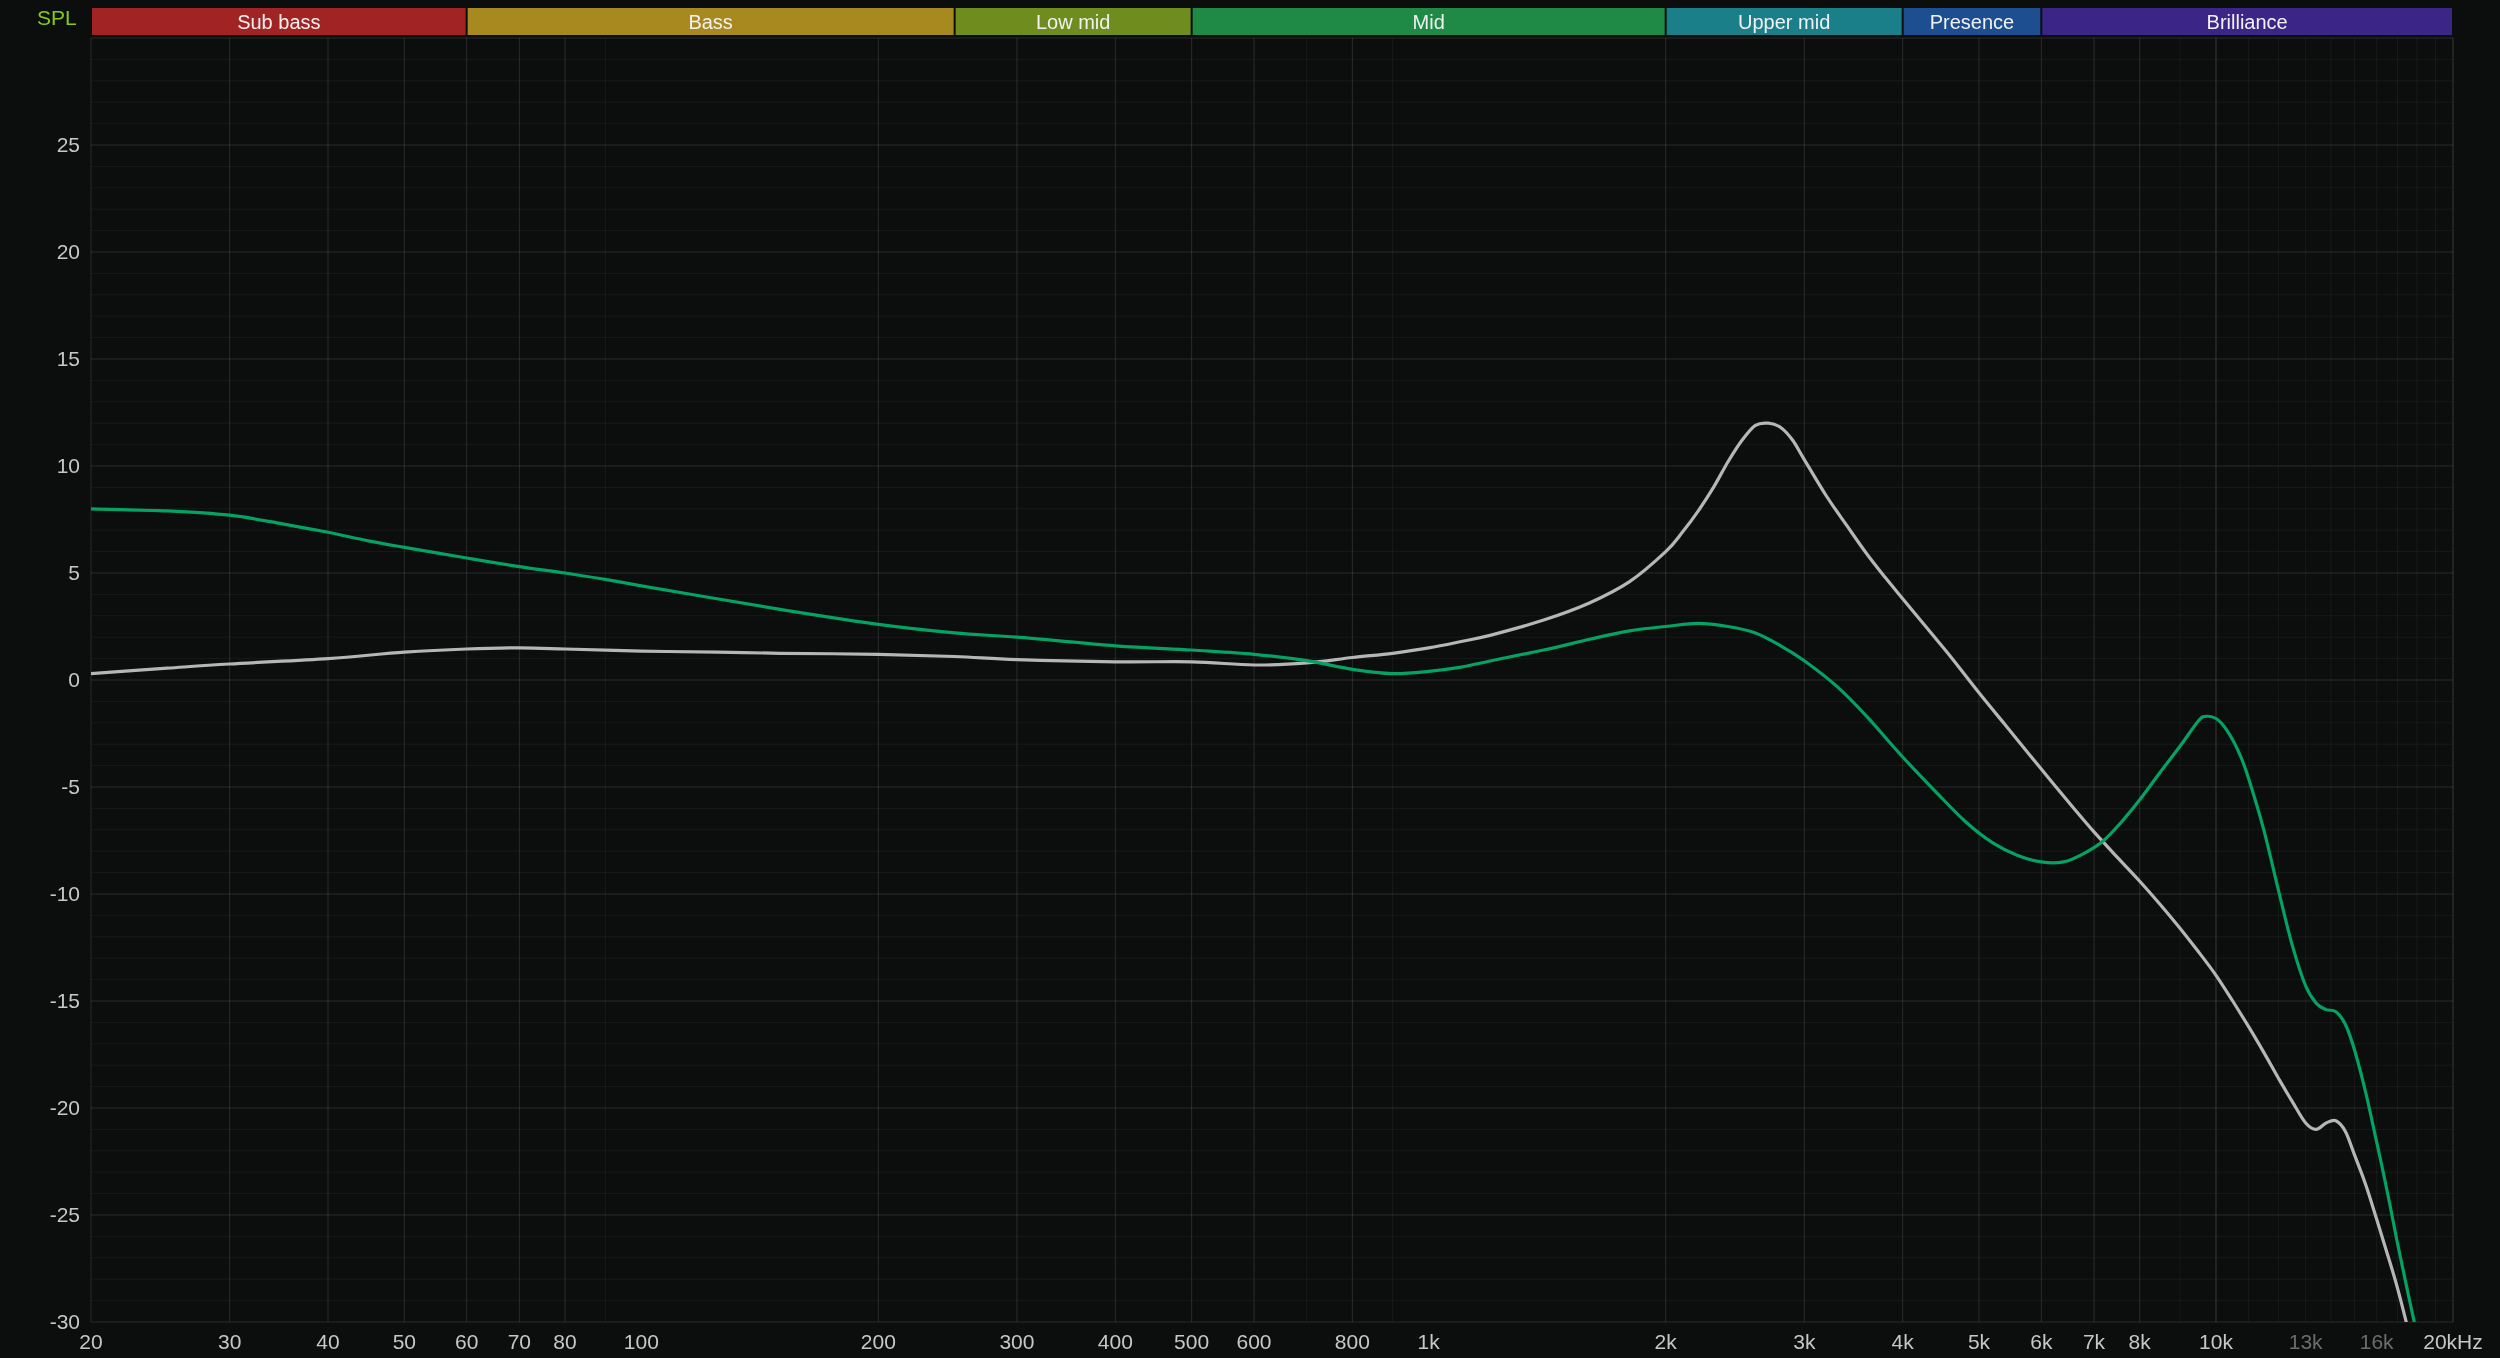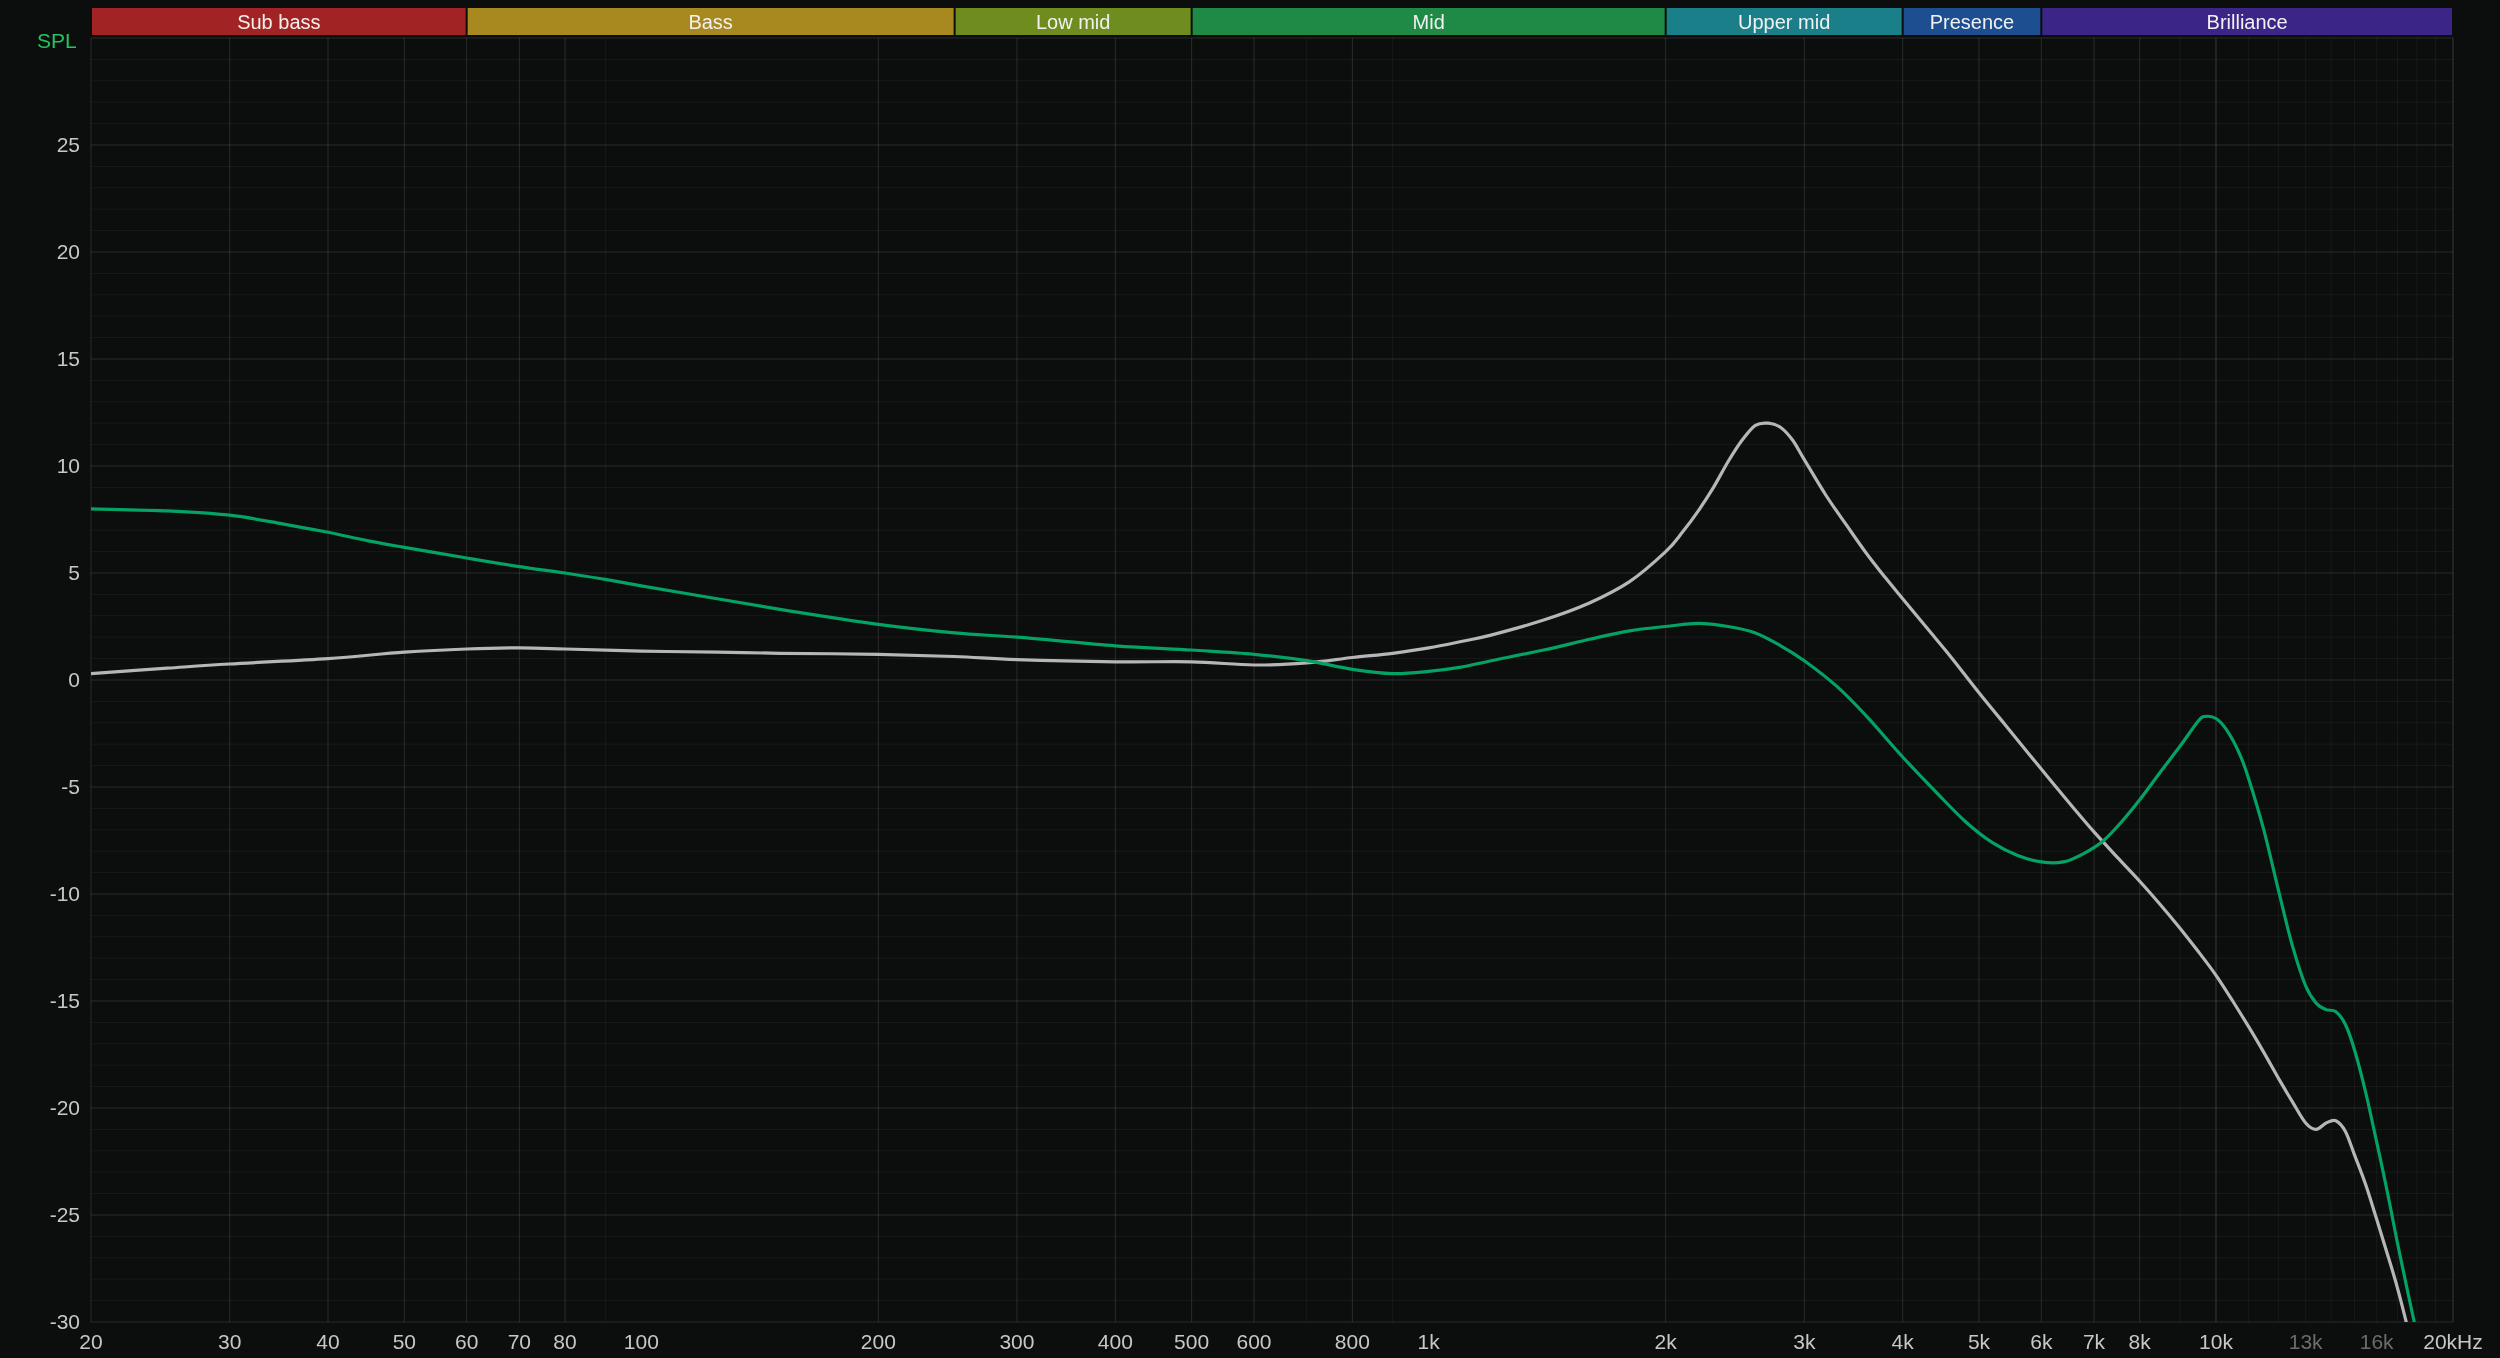--- a/index.html
+++ b/index.html
@@ -5,21 +5,21 @@
   html,body{margin:0;padding:0;background:#0c0d0d;}
   #stage{position:relative;width:2500px;height:1358px;background:#0c0d0d;overflow:hidden;
          font-family:"Liberation Sans",sans-serif;}
   #fr-svg{display:block;width:2500px;height:1358px;}
   .grid-minor{stroke:rgba(255,255,255,0.05);stroke-width:1;}
   .grid-major{stroke:rgba(255,255,255,0.12);stroke-width:1;}
   .grid-accent{stroke:rgba(255,255,255,0.18);stroke-width:1;}
   .tick{fill:#c7c7c7;font-family:"Liberation Sans",sans-serif;font-size:21px;}
   .tick.dim{fill:#6c6c6c;}
   .band-label{fill:#f1f1f1;font-family:"Liberation Sans",sans-serif;font-size:20px;text-anchor:middle;}
-  .spl{position:absolute;left:37px;top:6px;font-size:21px;color:#22c55e;margin-top:23px;}
+  .spl{position:absolute;left:37px;top:6px;font-size:21px;color:#84cc16;}
 </style>
 </head>
 <body>
 
 <div id="stage">
   <div class="spl">SPL</div>
   <svg id="fr-svg" viewBox="0 0 2500 1358">
       <defs>
         <clipPath id="plot-clip">
           <rect x="91" y="38" width="2362" height="1284"></rect>

